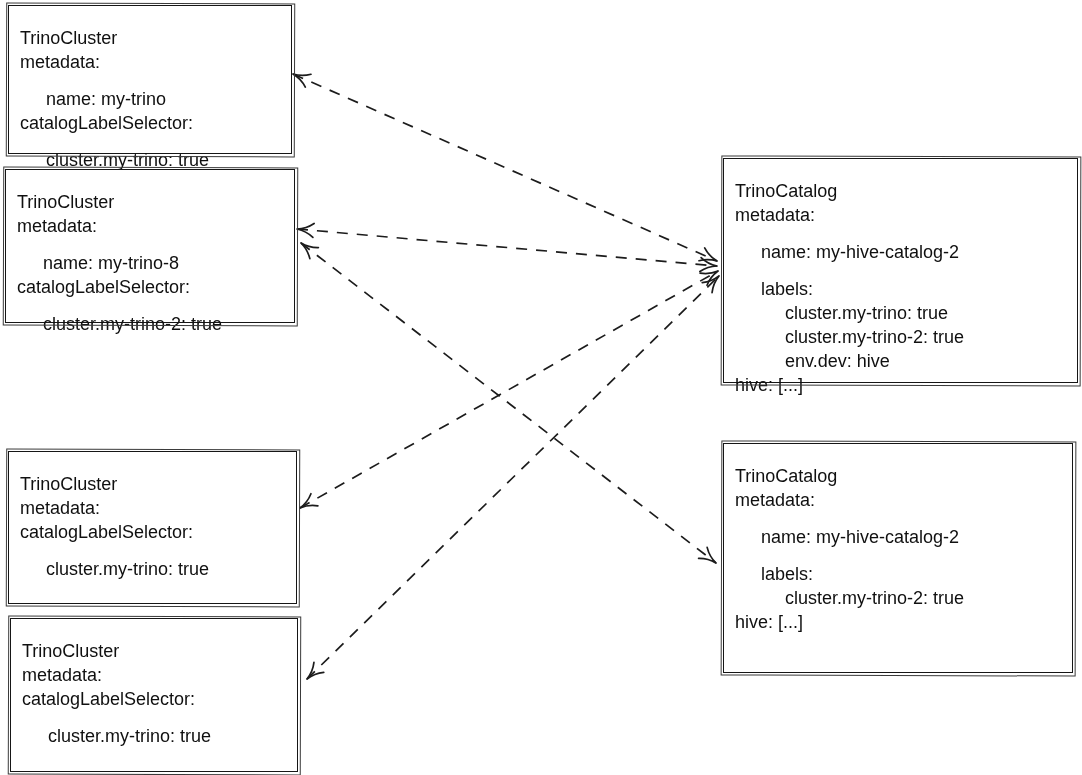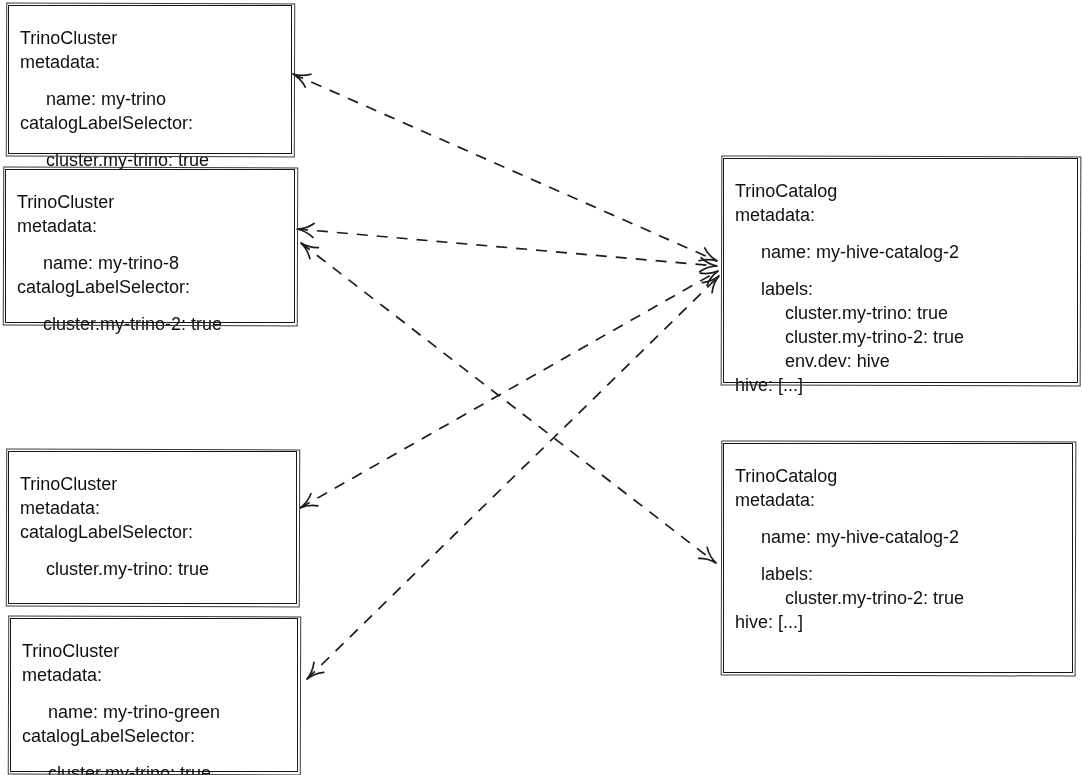--- a/index.html
+++ b/index.html
@@ -87,21 +87,20 @@
   <div class="box" style="left:8px; top:451px; width:289px; height:153px;">
     <div class="ln">TrinoCluster</div>
     <div class="ln">metadata:</div>
     <div class="ln">catalogLabelSelector:</div>
     <div class="ln i1">cluster.my-trino: true</div>
   </div>
 
   <div class="box" style="left:10px; top:618px; width:288px; height:154px;">
     <div class="ln">TrinoCluster</div>
     <div class="ln">metadata:</div>
-    <div class="ln i1">name: my-trino-green</div>
     <div class="ln">catalogLabelSelector:</div>
     <div class="ln i1">cluster.my-trino: true</div>
   </div>
 
   <div class="box" style="left:723px; top:158px; width:355px; height:225px;">
     <div class="ln">TrinoCatalog</div>
     <div class="ln">metadata:</div>
     <div class="ln i1">name: my-hive-catalog-2</div>
     <div class="ln i1">labels:</div>
     <div class="ln i2">cluster.my-trino: true</div>

